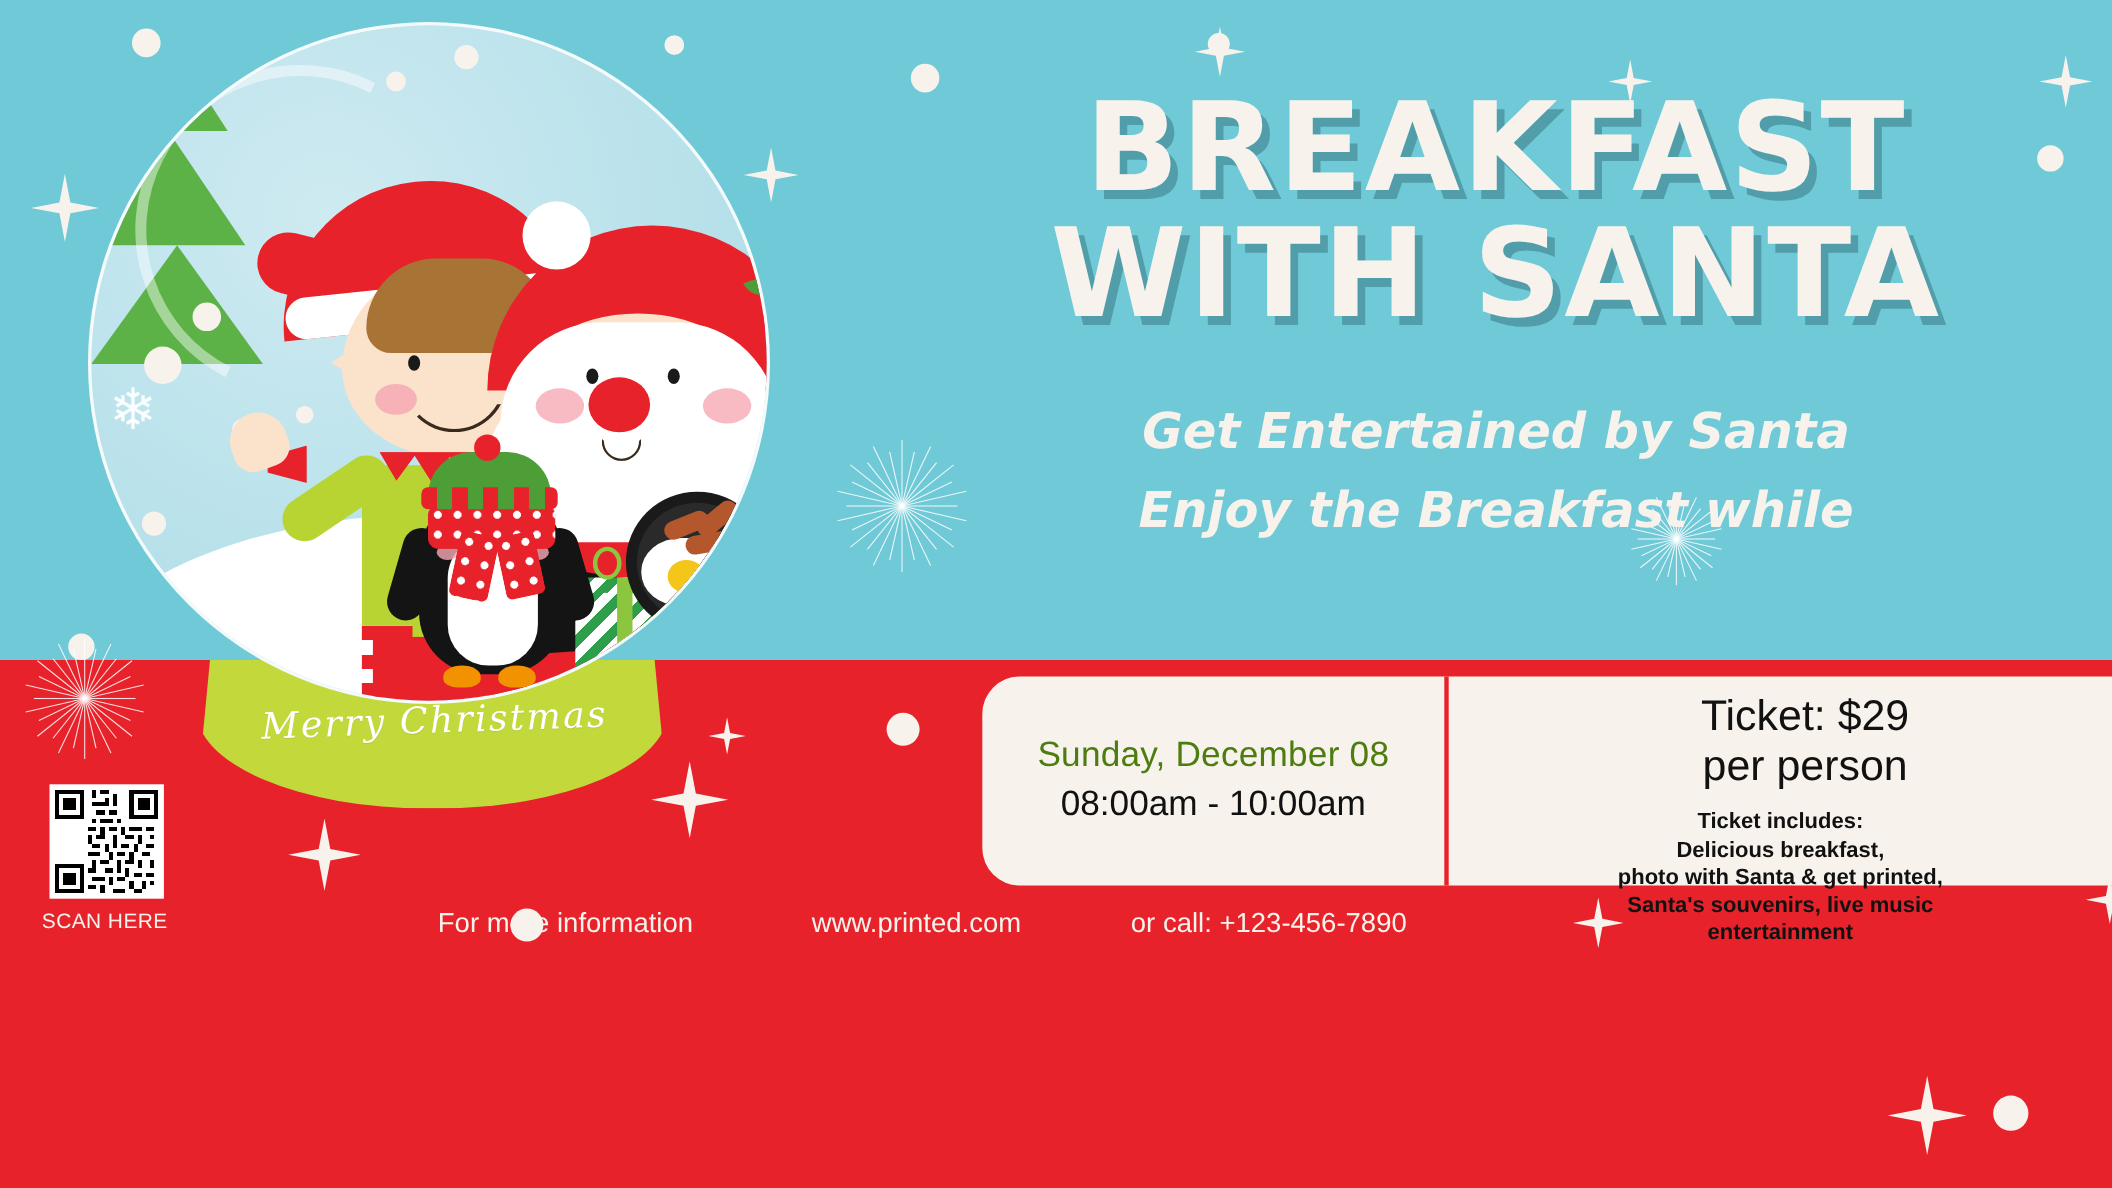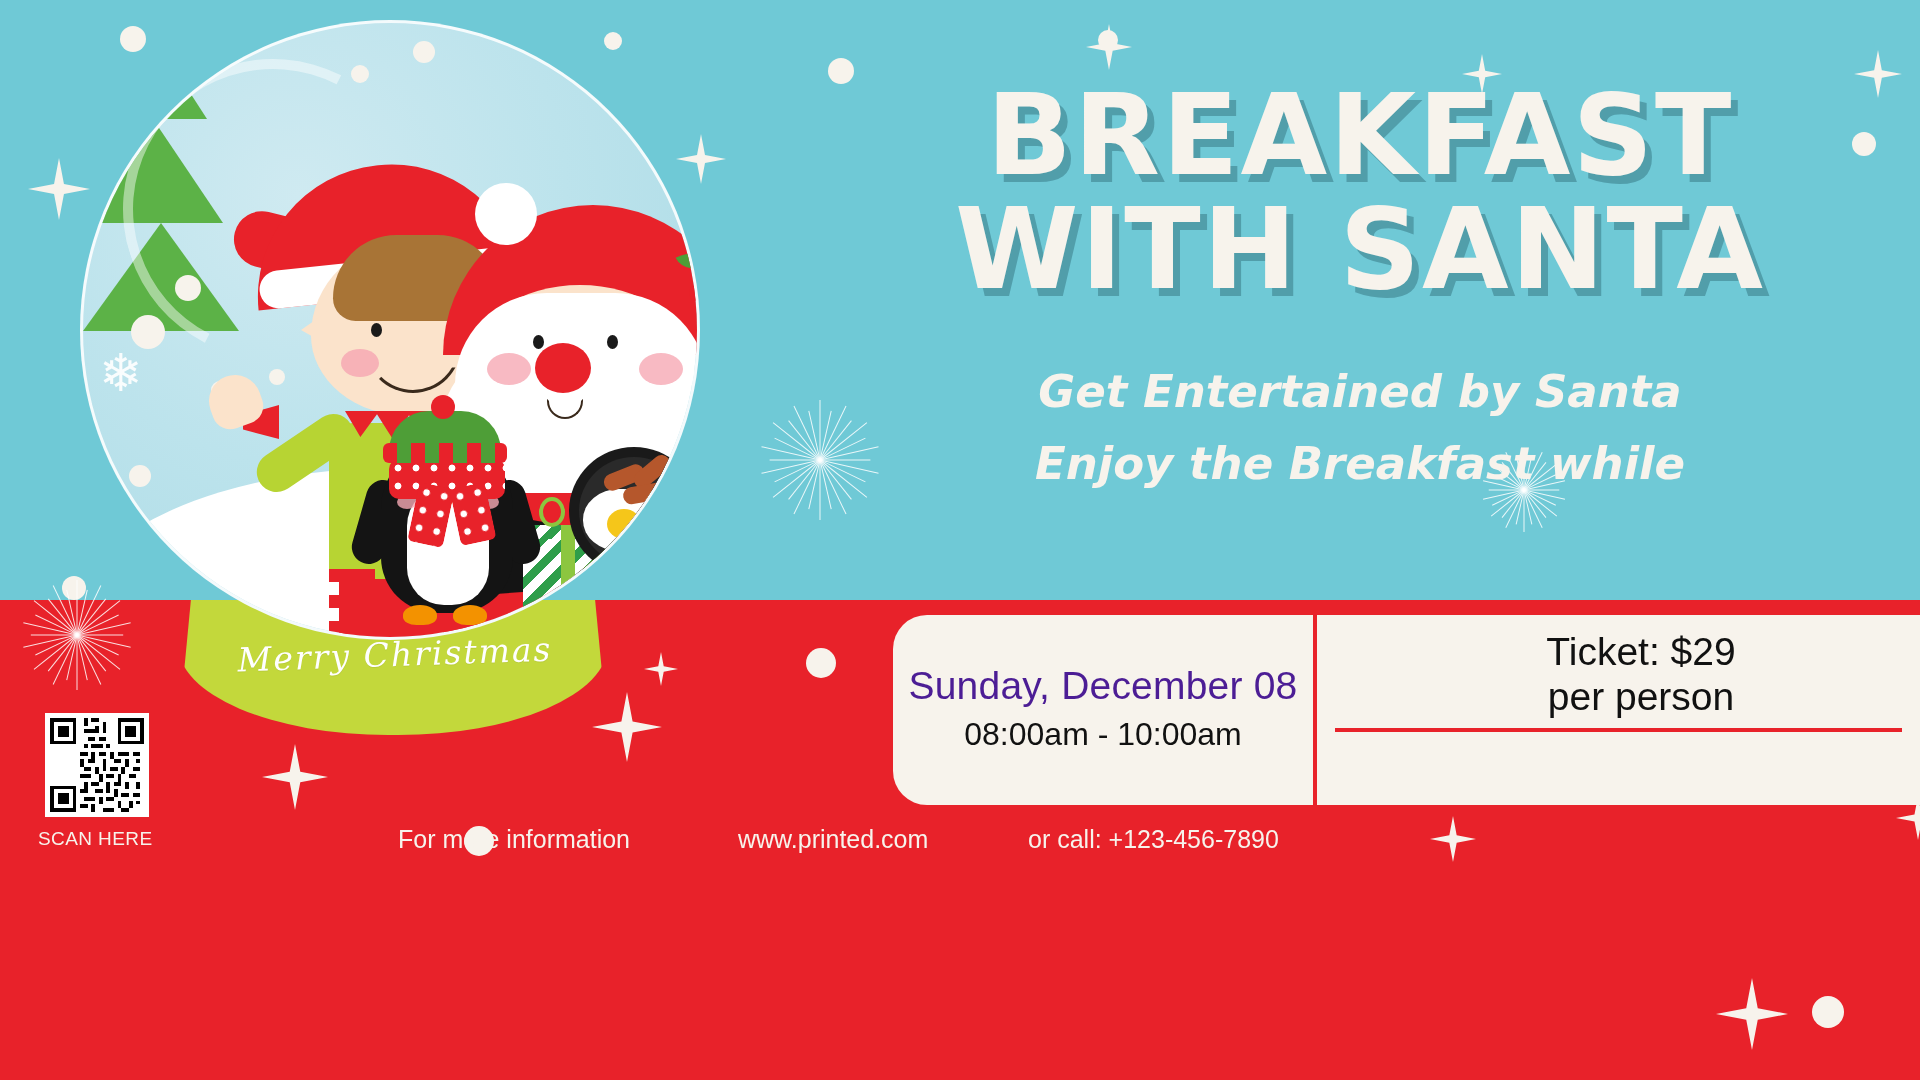--- a/index.html
+++ b/index.html
@@ -190,21 +190,21 @@
   .info-card {
     position:absolute; left:893px; top:615px; width:1027px; height:190px;
     background:#F7F3EC;
     border-radius:34px 0 0 34px;
     display:flex;
   }
   .card-left {
     width:420px; display:flex; flex-direction:column; align-items:center; justify-content:center;
     padding:8px 10px 10px; gap:6px;
   }
-  .card-date { font-size:39px; color:#4c1d95; letter-spacing:.2px; white-space:nowrap; }
+  .card-date { font-size:32px; color:#4d7c0f; letter-spacing:.2px; white-space:nowrap; }
   .card-venue{ font-size:32px; color:#111111; text-align:center; line-height:1.28; }
   .card-divider { width:4px; background:#E8222A; margin:0; }
   .card-right {
     flex:1; display:flex; flex-direction:column; align-items:center; justify-content:flex-start;
     padding:14px 18px 8px;
   }
   .ticket-price { font-size:39px; color:#111111; text-align:center; line-height:1.16; font-weight:normal;margin-left:45px; }
   .ticket-rule { width:100%; height:4px; background:#E8222A; margin:9px 0 7px; }
   .ticket-includes { font-size:20px; color:#111111; text-align:center; line-height:1.26; font-weight:bold; }
 
@@ -466,20 +466,27 @@
         <div>08:00am - 10:00am</div>
       </div>
     </div>
     <div class="card-divider"></div>
     <div class="card-right">
       <div class="ticket-price">
         <div>Ticket: $29</div>
         <div>per person</div>
       </div>
       <div class="ticket-rule"></div>
+      <div class="ticket-includes">
+        <div>Ticket includes:</div>
+        <div>Delicious breakfast,</div>
+        <div>photo with Santa &amp; get printed,</div>
+        <div>Santa's souvenirs, live music</div>
+        <div>entertainment</div>
+      </div>
     </div>
   </div>
 
   <div class="qr">
     <svg width="94" height="94" viewBox="0 0 25 25" shape-rendering="crispEdges">
       <rect width="25" height="25" fill="#FFFFFF"></rect>
       <g fill="#000000">
         <rect x="0" y="0" width="7" height="1"></rect>
           <rect x="0" y="6" width="7" height="1"></rect>
         <rect x="0" y="0" width="1" height="7"></rect>

